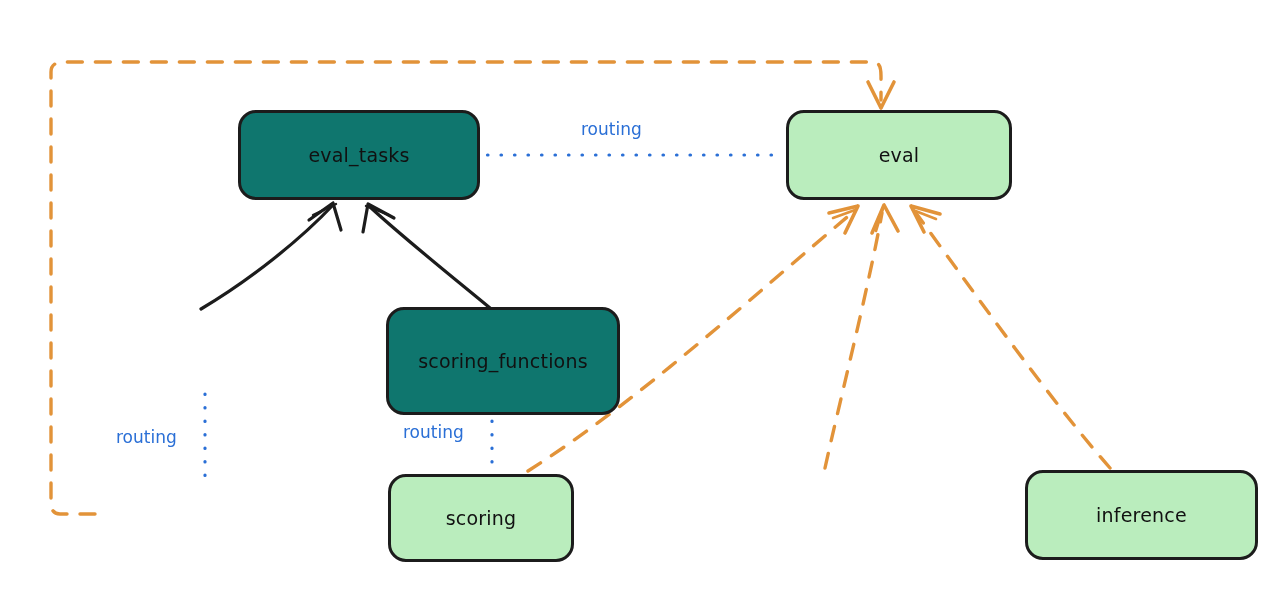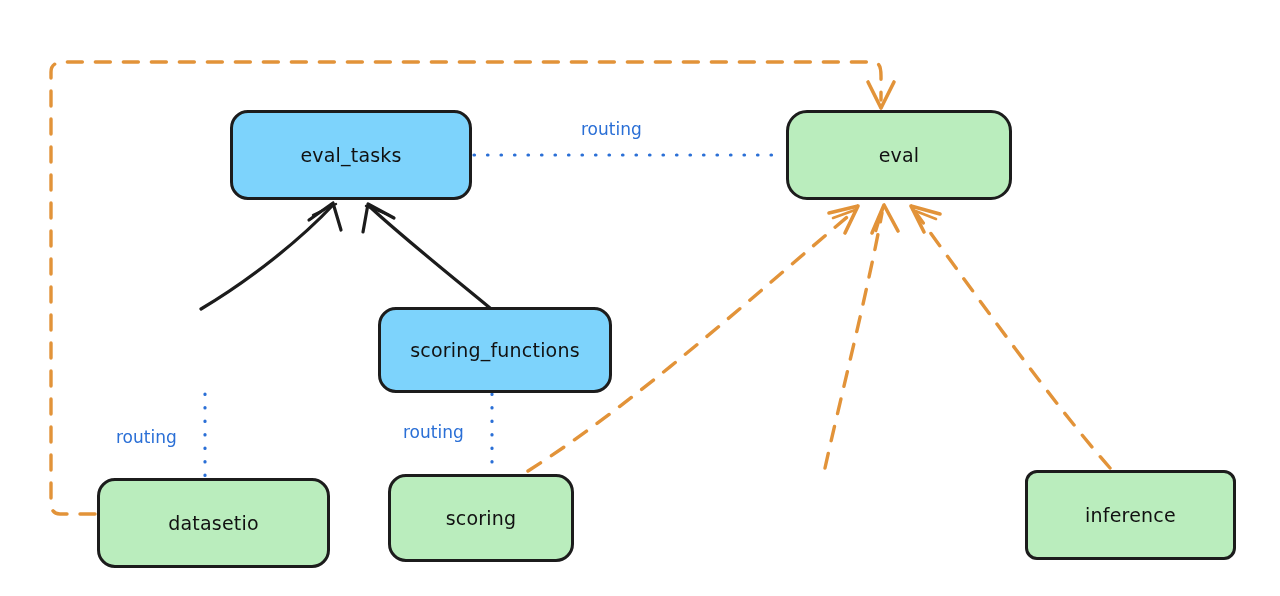--- a/index.html
+++ b/index.html
@@ -31,21 +31,21 @@
     border-radius: 18px;
     display: flex;
     align-items: center;
     justify-content: center;
     font-family: "DejaVu Sans", sans-serif;
     font-size: 19px;
     color: #111111;
     letter-spacing: 0.2px;
     z-index: 3;
   }
-  .node.blue { background: #7dd3fc; }
+  .node.blue { background: #0f766e; margin-left: 8px; }
   .node.green { background: #baedbd; }
   .node-label {
     pointer-events: none;
     white-space: nowrap;
   }
   .edge-label {
     position: absolute;
     font-family: "DejaVu Sans", sans-serif;
     font-size: 17px;
     color: #2a6fd6;
@@ -107,39 +107,36 @@
       <path d="M 1110 468 C 1050 400, 965 280, 916 213" fill="none" stroke="#e29339" stroke-width="3.4" stroke-linecap="round" stroke-dasharray="15 13"></path>
       <path d="M 911 206 L 924 232 M 911 206 L 940 214" fill="none" stroke="#e29339" stroke-width="3.6" stroke-linecap="round"></path>
       <path d="M 913 210 L 936 219" fill="none" stroke="#e29339" stroke-width="2.6" stroke-linecap="round"></path>
     </g>
   </svg>
 
   <div class="node blue" style="left:230px; top:110px; width:242px; height:90px;">
     <span class="node-label">eval_tasks</span>
   </div>
 
-  <div class="node green" style="left:786px; top:110px; width:226px; height:90px;border-radius:21px;">
+  <div class="node green" style="left:786px; top:110px; width:226px; height:90px;">
     <span class="node-label">eval</span>
   </div>
 
 
-  <div class="node blue" style="left:378px; top:307px; width:234px; height:86px;">
+  <div class="node blue" style="left:378px; top:307px; width:234px; height:108px;">
     <span class="node-label">scoring_functions</span>
   </div>
 
-  <div class="node green" style="left:97px; top:478px; width:233px; height:90px;">
-    <span class="node-label">datasetio</span>
-  </div>
 
   <div class="node green" style="left:388px; top:474px; width:186px; height:88px;">
     <span class="node-label">scoring</span>
   </div>
 
 
-  <div class="node green" style="left:1025px; top:470px; width:211px; height:90px;border-radius:12px;">
+  <div class="node green" style="left:1025px; top:470px; width:233px; height:90px;">
     <span class="node-label">inference</span>
   </div>
 
   <div class="edge-label" style="left:578px; top:119px;">routing</div>
 
   <div class="edge-label" style="left:113px; top:427px;">routing</div>
 
   <div class="edge-label" style="left:400px; top:422px;">routing</div>
 
 </div>

